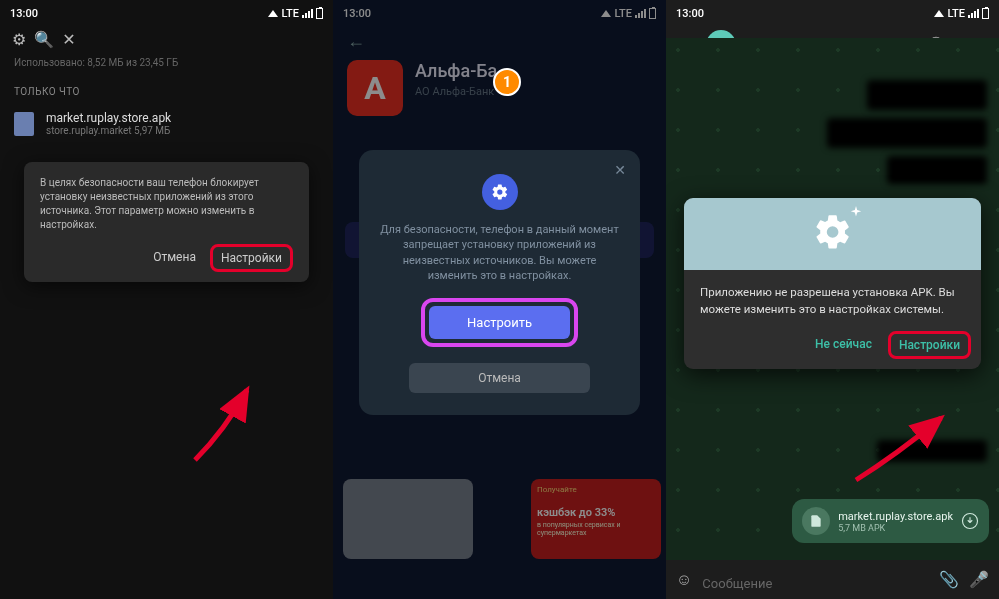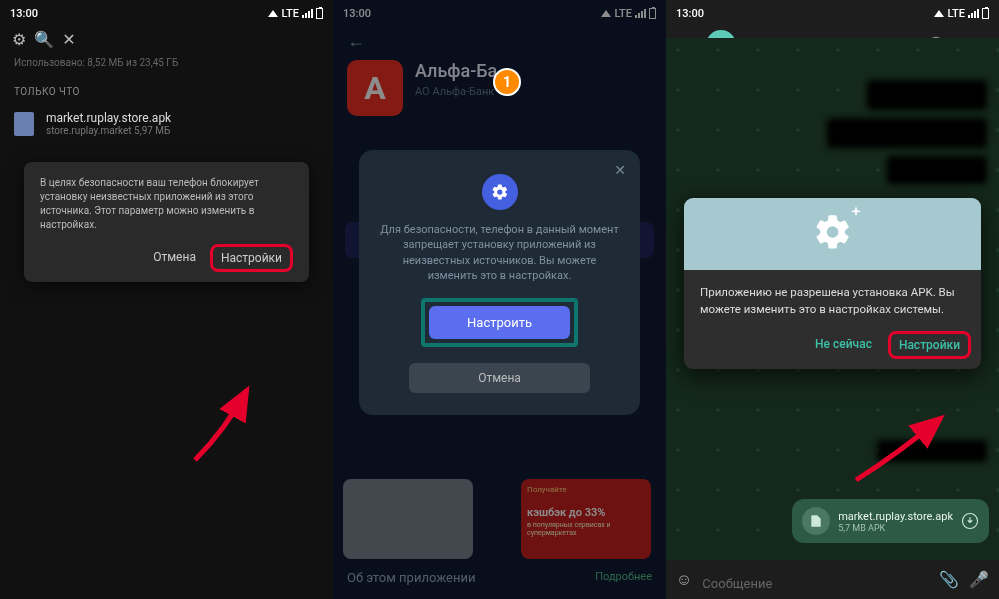--- a/index.html
+++ b/index.html
@@ -45,26 +45,26 @@
   .p2 .appico { width:56px; height:56px; background:#ef3124; border-radius:10px; display:flex;align-items:center;justify-content:center;color:#fff;font-size:32px;font-weight:700;}
   .p2 .apptitle { color:#eef; font-size:18px; font-weight:500;}
   .p2 .apppub { color:#678; font-size:11px; margin-top:4px;}
   .p2 .overlay2 { position:absolute; inset:0; background:rgba(0,0,0,.45);}
   .p2 .dialog2 { position:absolute; left:26px; right:26px; top:150px; background:#1e2a35; border-radius:14px; padding:18px 20px 22px; text-align:center;}
   .p2 .dialog2 .close { position:absolute; right:14px; top:12px; color:#789; font-size:14px;}
   .p2 .gearcircle { width:36px; height:36px; background:#4460e0; border-radius:50%; margin:6px auto 12px; display:flex;align-items:center;justify-content:center;}
   .p2 .dtitle { color:#e8eef4; font-size:15px; font-weight:500; margin-bottom:10px;}
   .p2 .dtext { color:#8090a0; font-size:11px; line-height:1.4; margin-bottom:14px;}
   .p2 .prim { display:inline-block; background:#5b6ef0; color:#fff; font-size:13px; padding:9px 38px; border-radius:6px;}
-  .p2 .primwrap { border:4px solid #0f766e; border-radius:4px; padding:4px; display:inline-block; margin-bottom:8px;}
+  .p2 .primwrap { border:4px solid #d946ef; border-radius:12px; padding:4px; display:inline-block; margin-bottom:8px;}
   .p2 .sec { display:block; background:#3a4550; color:#bbb; font-size:12px; padding:8px 0; border-radius:6px; margin:8px 30px 0;}
   .p2 .badge { position:absolute; top:68px; left:160px; width:28px;height:28px; background:#ff8a00; border:2px solid #fff; border-radius:50%; color:#fff; font-weight:700; display:flex;align-items:center;justify-content:center; font-size:14px; z-index:5;}
   .p2 .about { position:absolute; bottom:0; left:0; right:0; padding:14px; display:flex; justify-content:space-between; color:#9ab; font-size:13px;}
   .p2 .more { color:#5b8; font-size:11px;}
-  .p2 .promo { position:absolute; bottom:40px; right:15px; width:130px; height:80px; background:#c92020; border-radius:8px; padding:6px; }
+  .p2 .promo { position:absolute; bottom:40px; right:5px; width:130px; height:80px; background:#c92020; border-radius:8px; padding:6px; }
   .p2 .promo .t1 { color:#ffdc7a; font-size:8px; }
   .p2 .promo .t2 { color:#fff; font-size:11px; font-weight:600; margin-top:12px;}
   .p2 .promo .t3 { color:#ffd; font-size:7px; margin-top:2px;}
   .p2 .bluebar { position:absolute; left:12px; right:12px; top:222px; height:36px; background:#3a3aa0; border-radius:8px; opacity:.4;}
   .p2 .promoLeft { position:absolute; bottom:40px; left:10px; width:130px; height:80px; background:#e8ebee; border-radius:8px; opacity:.5;}
 
   
   .p3 .hdr3 { display:flex; align-items:center; gap:10px; padding:8px 12px; background:#1d1d1d;}
   .p3 .back3 { color:#ccc; font-size:18px;}
   .p3 .avat { width:30px;height:30px; background:#5ecab8; border-radius:50%; display:flex;align-items:center;justify-content:center;}
@@ -168,24 +168,20 @@
       <div class="apppub">АО Альфа-Банк</div>
     </div>
   </div>
   <div class="bluebar"></div>
   <div class="promoLeft"></div>
   <div class="promo">
     <div class="t1">Получайте</div>
     <div class="t2">кэшбэк до 33%</div>
     <div class="t3">в популярных сервисах и супермаркетах</div>
   </div>
-  <div class="about">
-    <span>Об этом приложении</span>
-    <span class="more">Подробнее</span>
-  </div>
   <div class="overlay2"></div>
   <div class="dialog2">
     <div class="close">✕</div>
     <div class="gearcircle">
       <svg class="gear-svg" width="18" height="18" viewBox="0 0 24 24">
           <path d="M19.14,12.94a7,7,0,0,0,.05-.94,7,7,0,0,0-.05-.94l2.11-1.65a.5.5,0,0,0,.12-.64l-2-3.46a.5.5,0,0,0-.61-.22l-2.49,1a7,7,0,0,0-1.63-.94l-.38-2.65A.5.5,0,0,0,13.76,2H9.76a.5.5,0,0,0-.5.42L8.88,5.07a7,7,0,0,0-1.63.94l-2.49-1a.5.5,0,0,0-.61.22l-2,3.46a.5.5,0,0,0,.12.64L4.38,11a7,7,0,0,0,0,1.88L2.27,14.53a.5.5,0,0,0-.12.64l2,3.46a.5.5,0,0,0,.61.22l2.49-1a7,7,0,0,0,1.63.94l.38,2.65a.5.5,0,0,0,.5.42h4a.5.5,0,0,0,.5-.42l.38-2.65a7,7,0,0,0,1.63-.94l2.49,1a.5.5,0,0,0,.61-.22l2-3.46a.5.5,0,0,0-.12-.64ZM11.76,15.5A3.5,3.5,0,1,1,15.26,12,3.5,3.5,0,0,1,11.76,15.5Z"></path>
         </svg>
     </div>
     <div class="dtext">Для безопасности, телефон в данный момент запрещает установку приложений из неизвестных источников. Вы можете изменить это в настройках.</div>
     <div class="primwrap">

